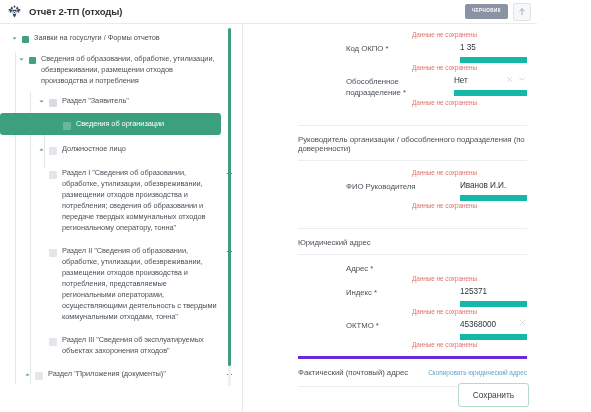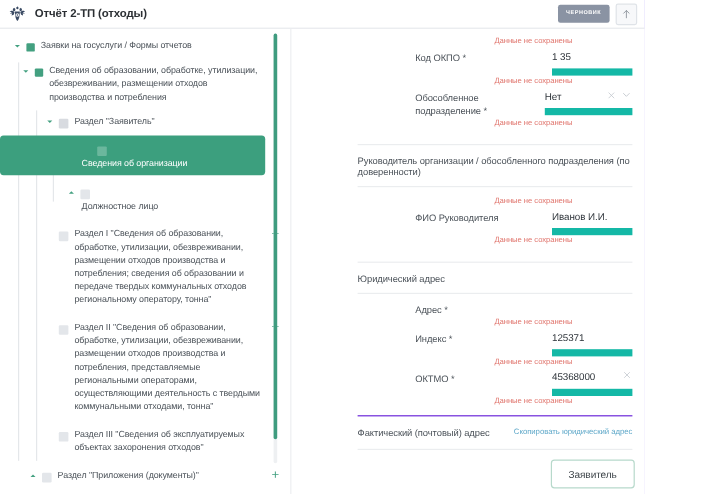--- a/index.html
+++ b/index.html
@@ -7,21 +7,21 @@
     margin: 0; padding: 0;
     width: 591px; height: 412px;
     overflow: hidden;
     background: #ffffff;
     font-family: "Liberation Sans", "DejaVu Sans", sans-serif;
     -webkit-font-smoothing: antialiased;
   }
   #app {
     width: 537px; height: 412px;
     position: relative;
-    background: #c4b5fd;
+    background: #a16207;
     display: flex;
     flex-direction: column;
   }
 
   
   .header {
     height: 24px;
     flex: 0 0 24px;
     background: #ffffff;
     border-bottom: 1px solid #e8eaed;
@@ -174,21 +174,21 @@
     border-radius: 3px;
     margin: 2px 22px 2px 0;
     padding: 5px 8px 5px 0;
   }
   .tnode-selected .tlabel { color: #ffffff; }
   .tnode-selected .cbox { background: #6bb79d; }
 
   .indent1 { padding-left: 9px; }
   .indent2 { padding-left: 16px; }
   .indent3 { padding-left: 36px; }
-  .indent4 { padding-left: 68px; flex-direction: column; }
+  .indent4 { padding-left: 50px; }
 
   .vline {
     position: absolute;
     width: 1px;
     background: #e4e7ea;
   }
 
   
   .panel {
     flex: 1 1 auto;
@@ -251,33 +251,33 @@
     line-height: 10px;
     cursor: pointer;
   }
   .ic svg { display: block; }
 
   .section-head {
     font-size: 7.8px;
     color: #4a5158;
     padding: 9px 0 7px 0;
     border-top: 1px solid #ebedef;
-    margin-top: 13px;
+    margin-top: 18px;
     letter-spacing: -0.05px;
   }
   .section-head.withline-below {
     border-bottom: 1px solid #ebedef;
     padding-bottom: 7px;
   }
 
   .footer-row {
     display: flex;
     align-items: center;
     justify-content: space-between;
-    border-top: 1px solid #6d28d9;
+    border-top: 3px solid #6d28d9;
     margin-top: 7px;
     padding: 9px 0 0 0;
   }
   .footer-label {
     font-size: 7.8px;
     color: #4a5158;
     letter-spacing: -0.05px;
   }
   .copy-link {
     font-size: 6.5px;
@@ -533,18 +533,18 @@
         <div class="err">Данные не сохранены</div>
 
         <div class="footer-row">
           <span class="footer-label">Фактический (почтовый) адрес</span>
           <span class="copy-link">Скопировать юридический адрес</span>
         </div>
         <div class="footer-rule"></div>
       </div>
 
       <div class="save-wrap">
-        <button class="save-btn">Заявитель</button>
+        <button class="save-btn">Сохранить</button>
       </div>
     </div>
 
   </div>
 </div>
 
 </body></html>

